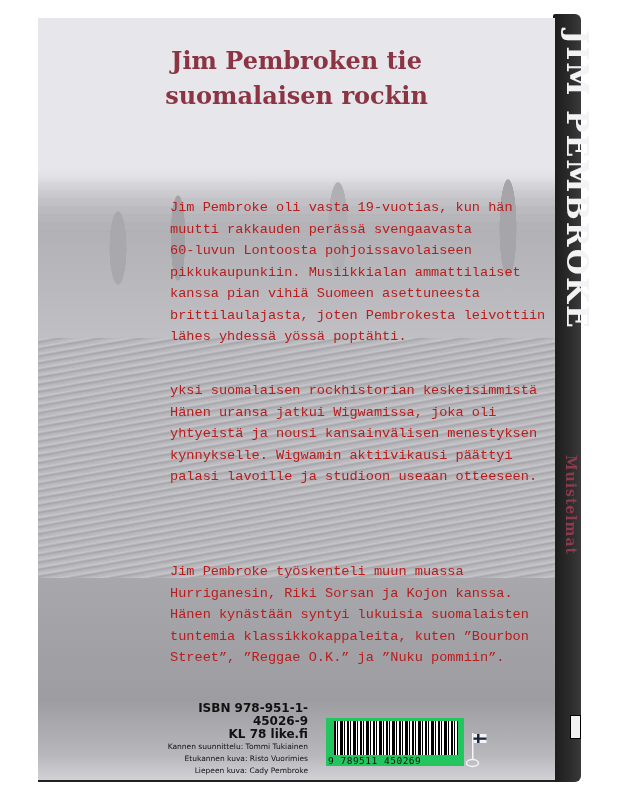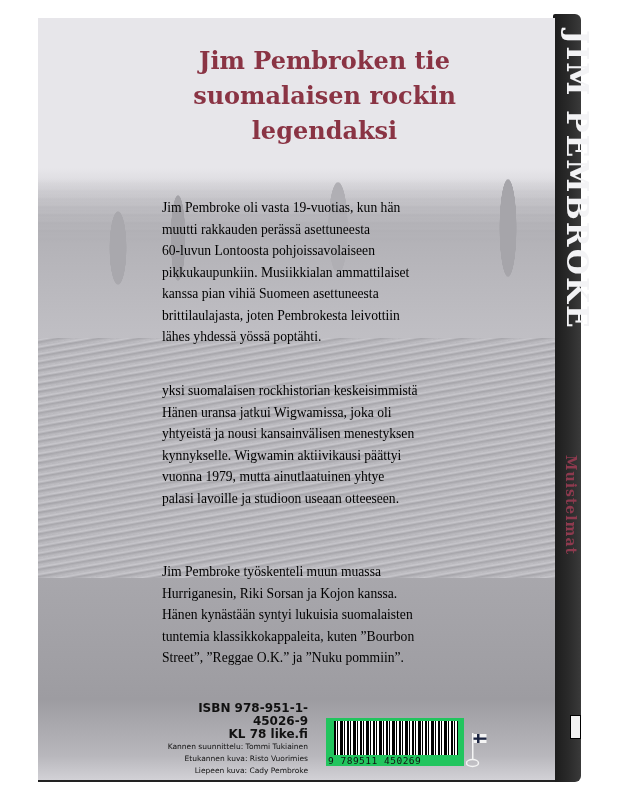--- a/index.html
+++ b/index.html
@@ -59,26 +59,25 @@
       opacity: 0.85;
     }
     .boat {
       position: absolute; left: 0; top: 560px; width: 100%; height: 202px;
       background: linear-gradient(180deg, #a8a7ac 0%, #9d9ca1 60%, #b8b7bc 88%, #d2d1d6 100%);
     }
     .headline {
       position: absolute; left: 0; top: 25px; width: 517px; text-align: center;
       font-family: "DejaVu Serif", serif; font-weight: bold; font-size: 24px; line-height: 35px;
       color: #8a3444;
-      padding-left: 28px;
     }
     .headline div { white-space: nowrap; }
     .body-text {
-      position: absolute; left: 124px; width: 340px;
-      font-family: Liberation Serif, serif; font-size: 13.6px; line-height: 21.5px; color: #000000;
+      position: absolute; left: 132px; width: 340px;
+      font-family: Liberation Mono, monospace; font-size: 13.6px; line-height: 21.5px; color: #b91c1c;
     }
     .body-text div { white-space: nowrap; }
     .p1 { top: 179px; }
     .p2 { top: 362px; }
     .p3 { top: 522px; margin-top: 21px; }
     .credits {
       position: absolute; left: 120px; top: 684px; width: 150px; text-align: right;
       font-family: "DejaVu Sans", sans-serif; color: #111;
     }
     .credits .isbn { font-size: 12px; font-weight: bold; line-height: 13px; }
@@ -113,39 +112,37 @@
 
 <div class="cover">
   <div class="photo"></div>
   <div class="trees"></div>
   <div class="water"></div>
   <div class="boat"></div>
 
   <div class="headline">
     <div>Jim Pembroken tie</div>
     <div>suomalaisen rockin</div>
-    <div>legendaksi</div>
   </div>
 
   <div class="body-text p1">
     <div>Jim Pembroke oli vasta 19-vuotias, kun hän</div>
-    <div>muutti rakkauden perässä asettuneesta</div>
+    <div>muutti rakkauden perässä svengaavasta</div>
     <div>60-luvun Lontoosta pohjoissavolaiseen</div>
     <div>pikkukaupunkiin. Musiikkialan ammattilaiset</div>
     <div>kanssa pian vihiä Suomeen asettuneesta</div>
     <div>brittilaulajasta, joten Pembrokesta leivottiin</div>
     <div>lähes yhdessä yössä poptähti.</div>
   </div>
 
   <div class="body-text p2">
     <div>yksi suomalaisen rockhistorian keskeisimmistä</div>
     <div>Hänen uransa jatkui Wigwamissa, joka oli</div>
     <div>yhtyeistä ja nousi kansainvälisen menestyksen</div>
     <div>kynnykselle. Wigwamin aktiivikausi päättyi</div>
-    <div>vuonna 1979, mutta ainutlaatuinen yhtye</div>
     <div>palasi lavoille ja studioon useaan otteeseen.</div>
   </div>
 
   <div class="body-text p3">
     <div>Jim Pembroke työskenteli muun muassa</div>
     <div>Hurriganesin, Riki Sorsan ja Kojon kanssa.</div>
     <div>Hänen kynästään syntyi lukuisia suomalaisten</div>
     <div>tuntemia klassikkokappaleita, kuten ”Bourbon</div>
     <div>Street”, ”Reggae O.K.” ja ”Nuku pommiin”.</div>
   </div>

